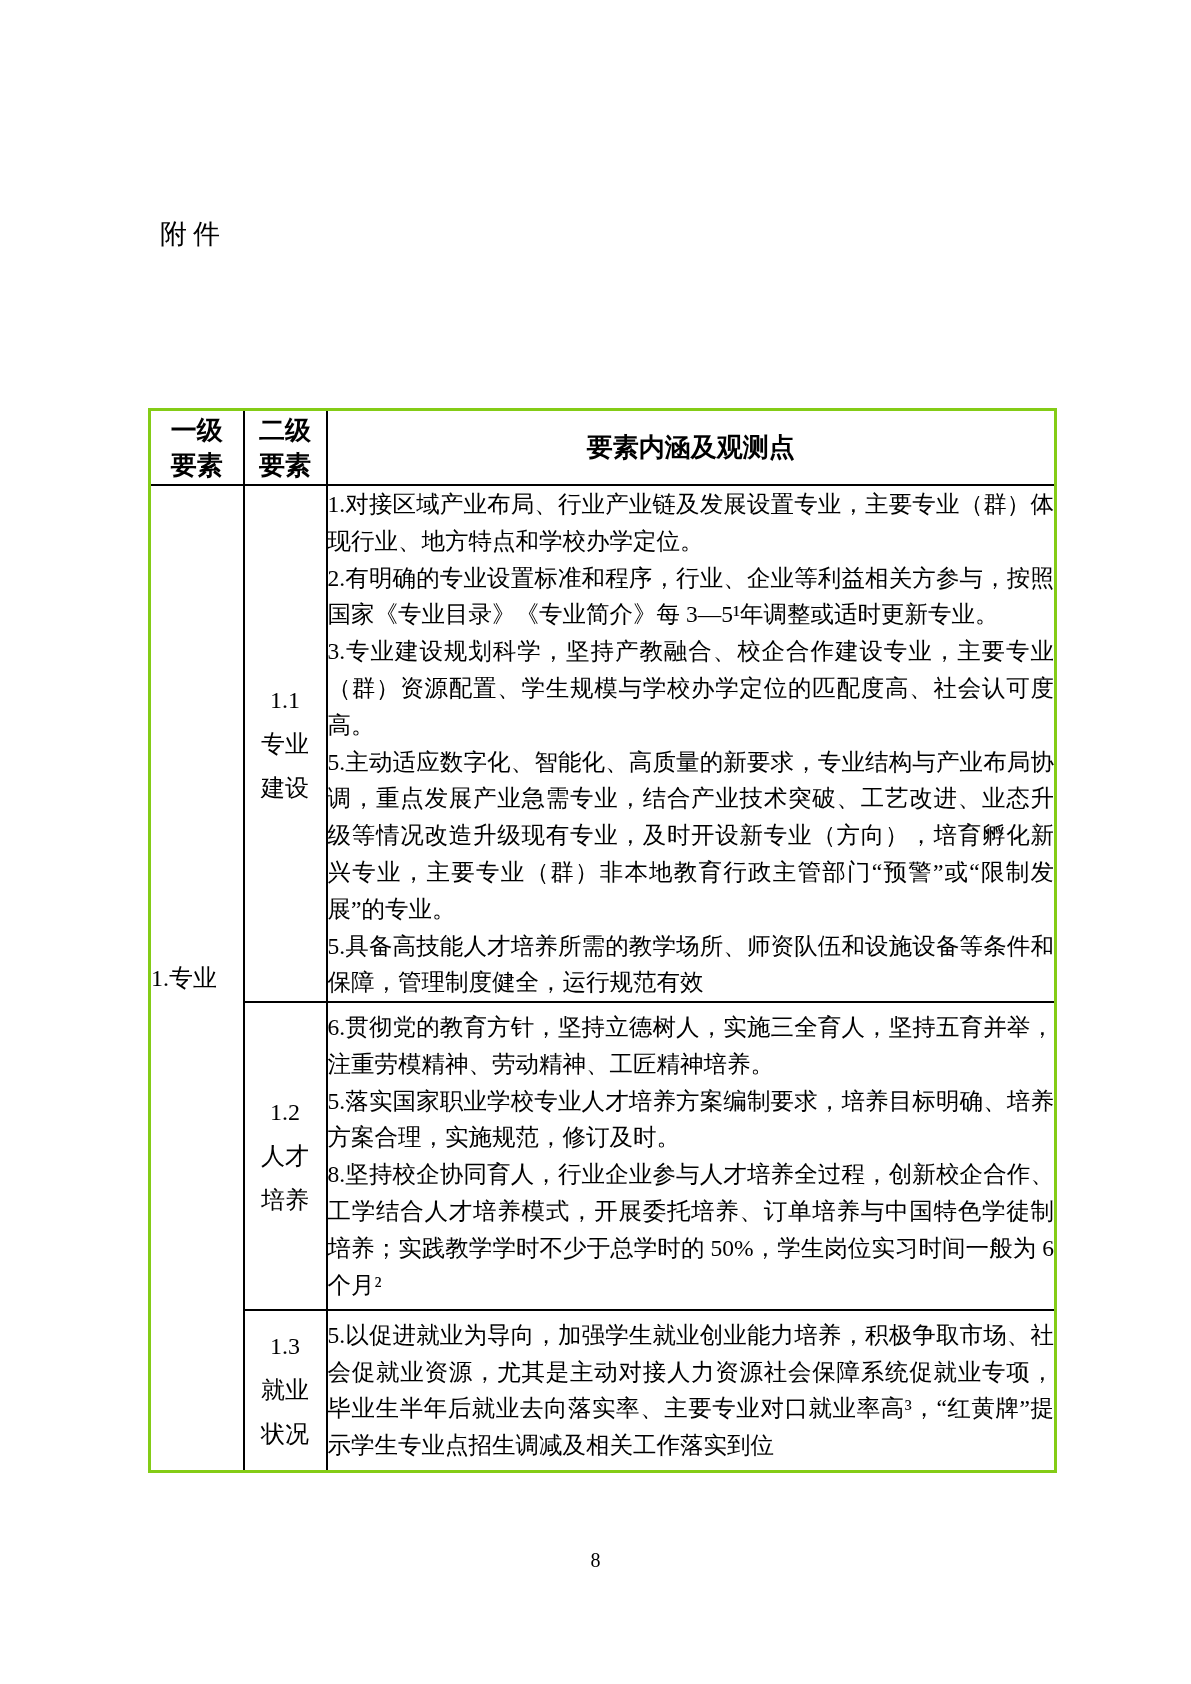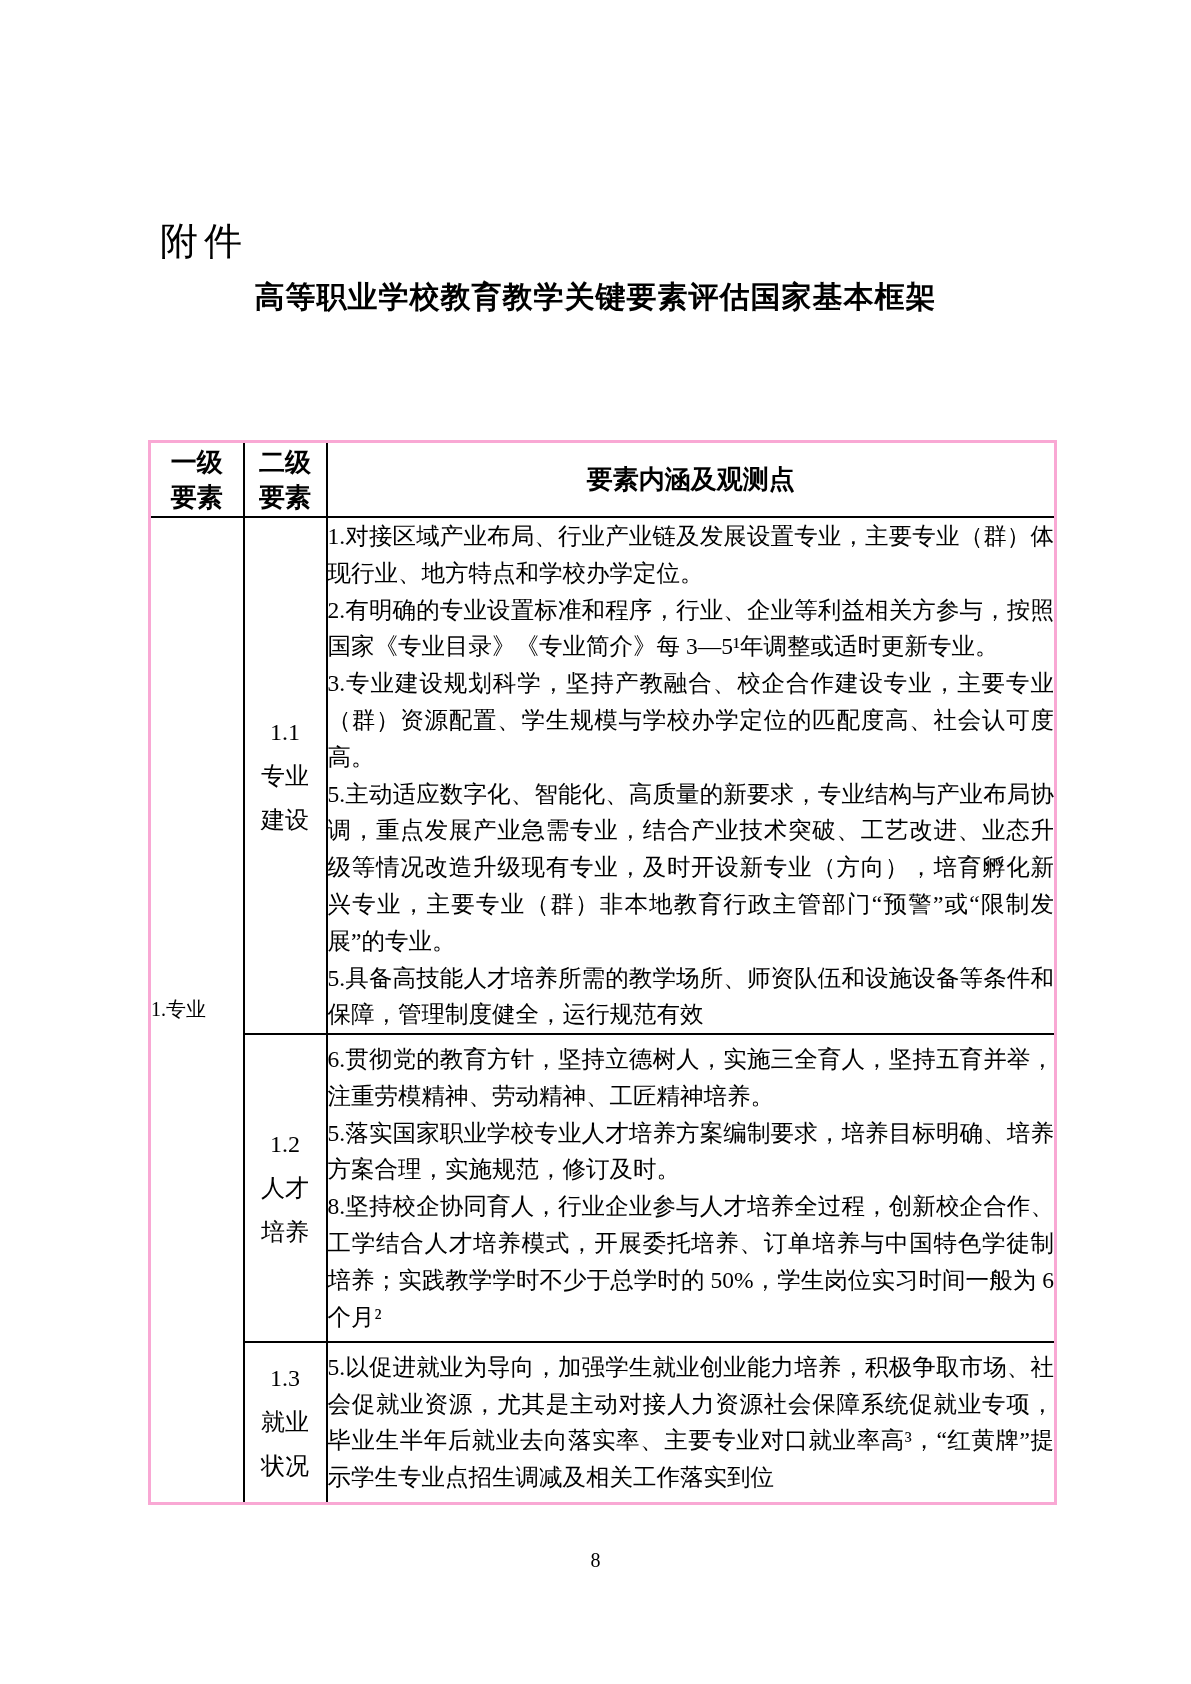--- a/index.html
+++ b/index.html
@@ -9,62 +9,61 @@
     height: 1684px;
     background: #ffffff;
     color: #000;
     font-family: "Liberation Serif", "DejaVu Serif", serif;
     overflow: hidden;
   }
   .attachment {
     position: absolute;
     left: 160px;
     top: 216px;
-    font-size: 38px;
+    font-size: 27px;
     letter-spacing: 6px;
     font-weight: 500;
   }
   .doc-title {
     position: absolute;
     left: 0;
     right: 0;
     top: 277px;
     text-align: center;
     font-size: 30px;
     font-weight: bold;
     letter-spacing: 1px;
   }
   table.framework {
     position: absolute;
     left: 148px;
     top: 408px;
     width: 906px;
     border-collapse: collapse;
     table-layout: fixed;
-    border: 3px solid #f9a8d4;
-    margin-top: 32px;
+    border: 3px solid #84cc16;
   }
   table.framework th, table.framework td {
     border: 2px solid #000;
     padding: 0;
   }
   col.c1 { width: 94px; }
   col.c2 { width: 83px; }
   col.c3 { width: 729px; }
   th.hdr {
     font-size: 26px;
     font-weight: bold;
     text-align: center;
     vertical-align: middle;
     line-height: 35px;
     white-space: pre-line;
     height: 73px;
   }
   td.lv1 {
-    font-size: 20px;
+    font-size: 24px;
     vertical-align: middle;
     text-align: left;
     padding-left: 10px;
   }
   td.lv2 {
     font-size: 24px;
     line-height: 44px;
     white-space: pre-line;
     vertical-align: middle;
     text-align: center;
@@ -90,21 +89,20 @@
     font-size: 20px;
   }
 </style>
 </head>
 <body>
 
 <div class="page">
 
   <div class="attachment">附件</div>
 
-  <div class="doc-title">高等职业学校教育教学关键要素评估国家基本框架</div>
 
   <table class="framework">
     <colgroup>
       <col class="c1">
         <col class="c2">
         <col class="c3">
     </colgroup>
     <tbody>
         <tr>
       <th class="hdr">一级

